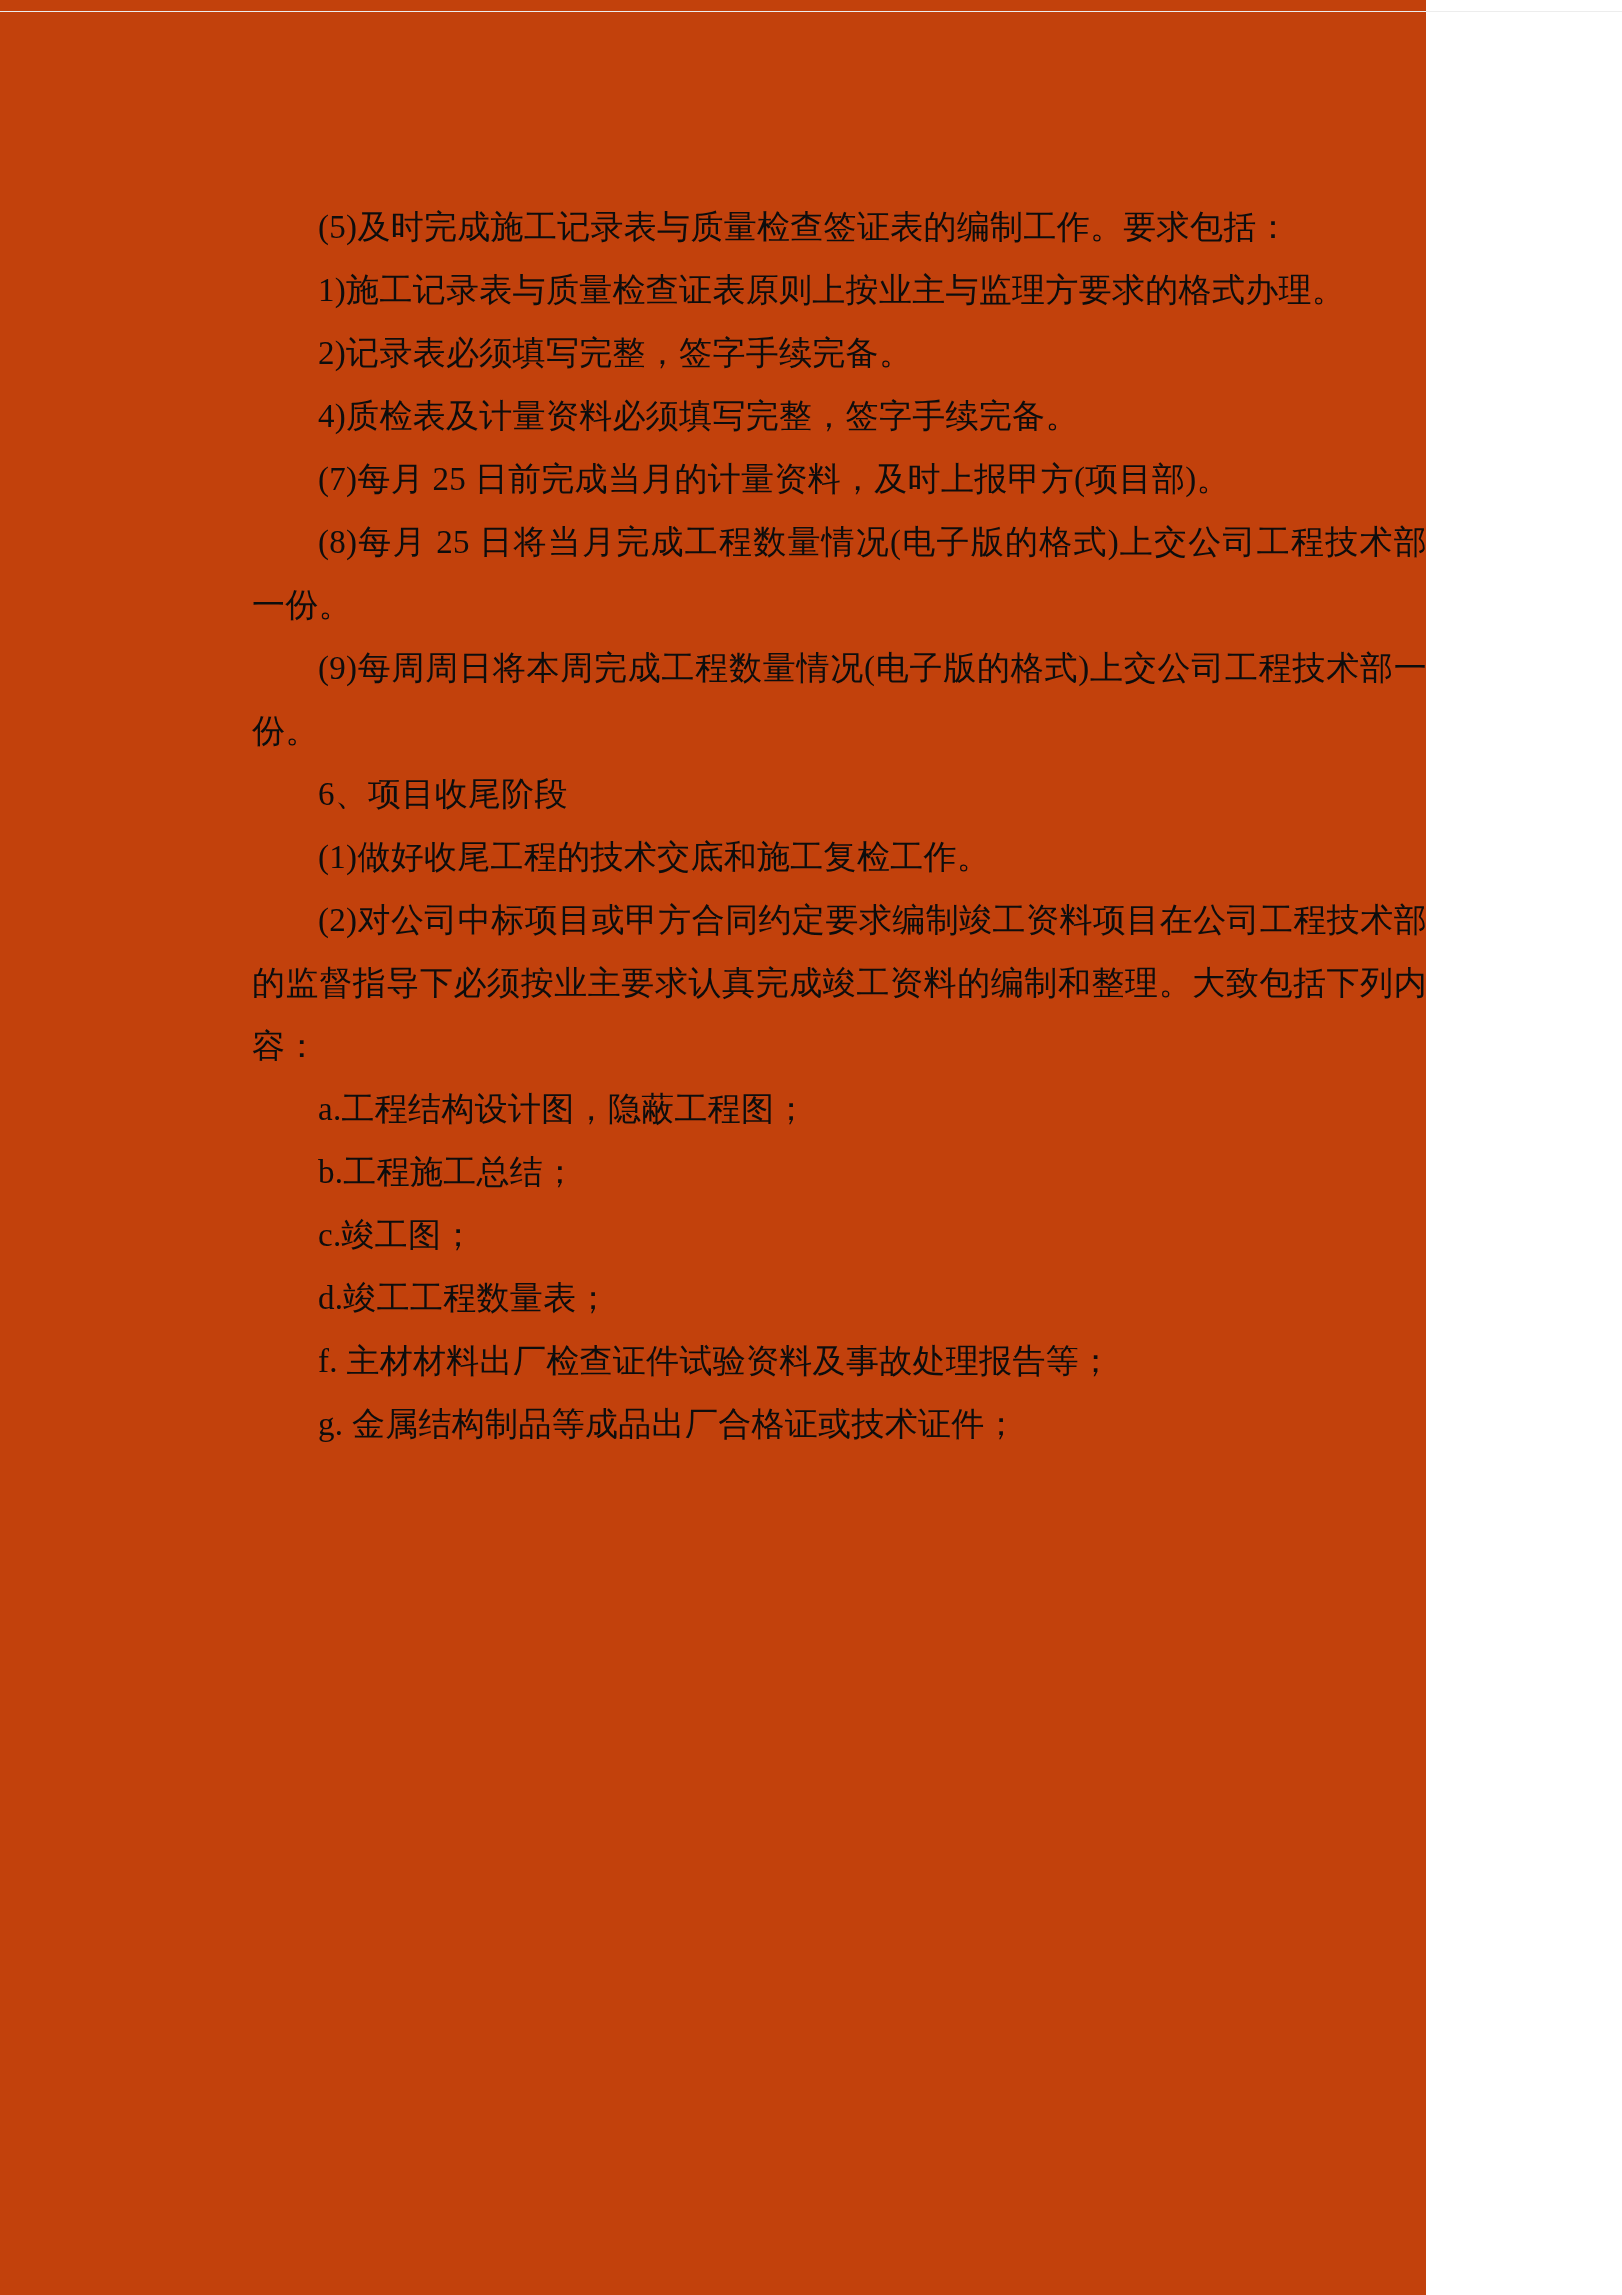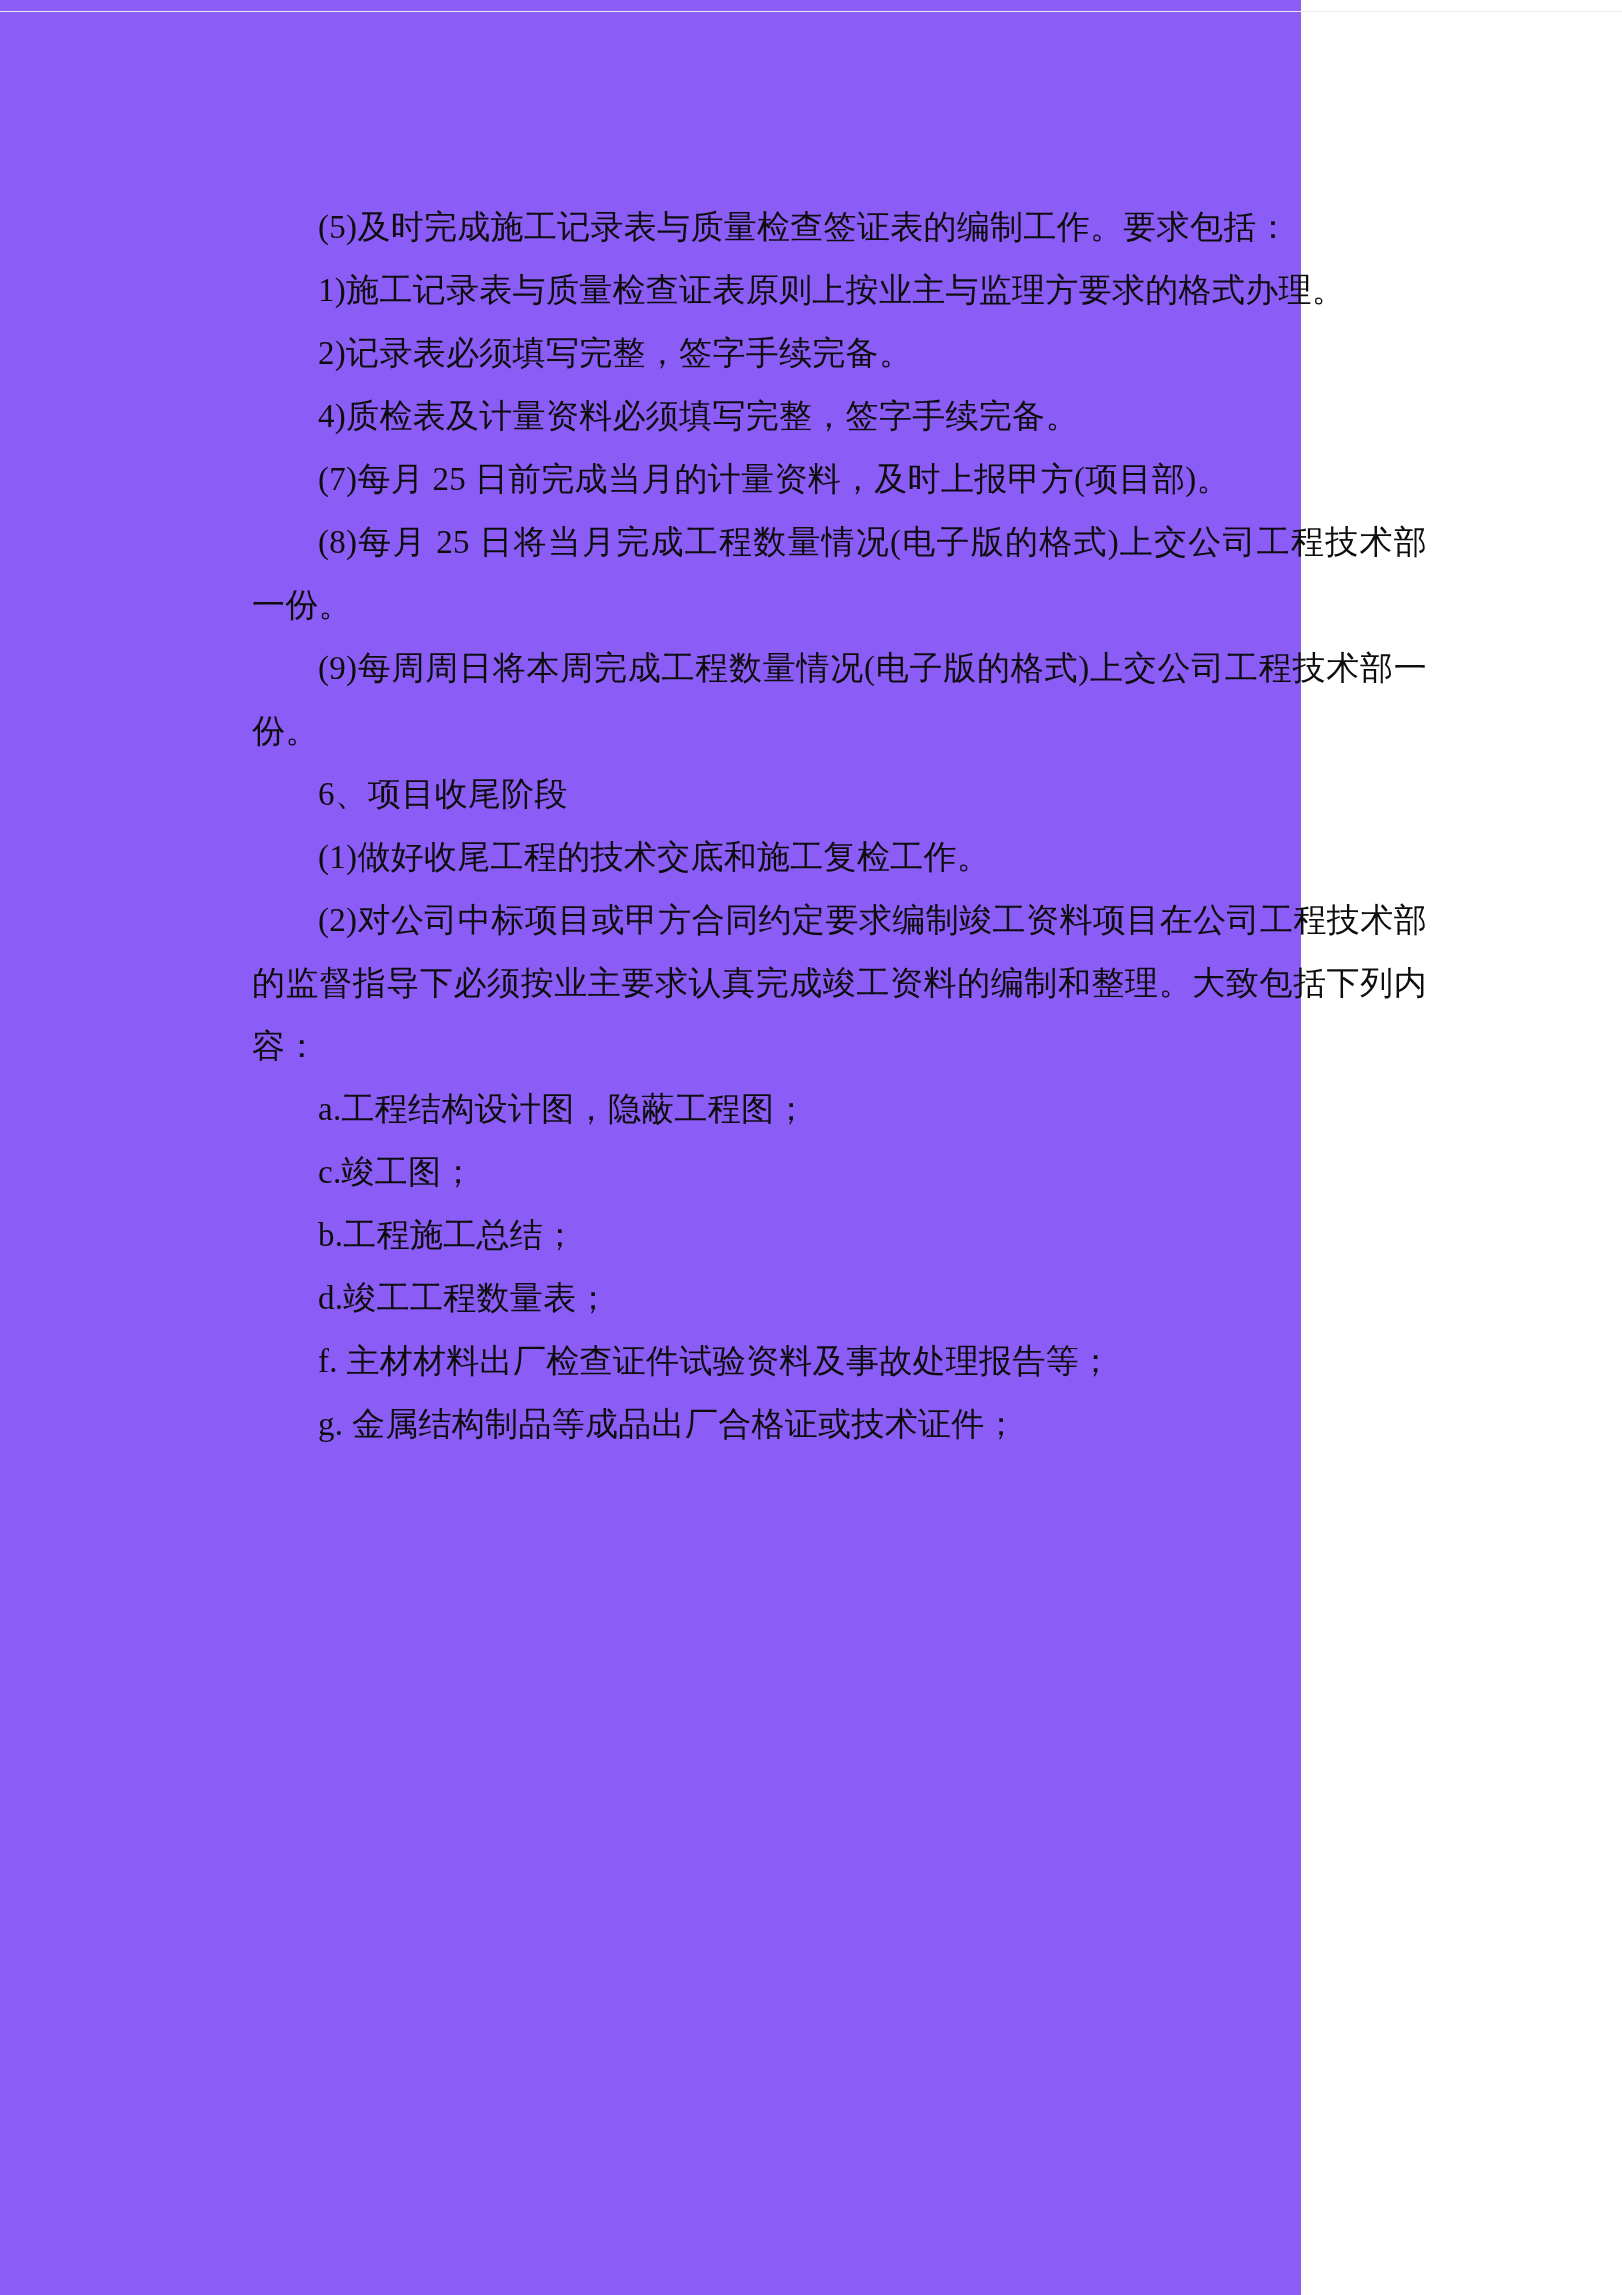--- a/index.html
+++ b/index.html
@@ -9,23 +9,23 @@
   }
   body {
     width: 1623px;
     height: 2295px;
     font-family: "Liberation Serif", "DejaVu Serif", serif;
     color: #0d0d0d;
     overflow: hidden;
   }
   .page {
     position: relative;
-    width: 1301px;
+    width: 1426px;
     height: 2295px;
-    background: #8b5cf6;
+    background: #c2410c;
   }
   .page-top-edge {
     position: absolute;
     top: 10.5px;
     left: 0;
     width: 1623px;
     height: 1.3px;
     background: #ededed;
   }
   .content {
@@ -56,20 +56,20 @@
     <p class="para">1)施工记录表与质量检查证表原则上按业主与监理方要求的格式办理。</p>
     <p class="para">2)记录表必须填写完整，签字手续完备。</p>
     <p class="para">4)质检表及计量资料必须填写完整，签字手续完备。</p>
     <p class="para">(7)每月 25 日前完成当月的计量资料，及时上报甲方(项目部)。</p>
     <p class="para">(8)每月 25 日将当月完成工程数量情况(电子版的格式)上交公司工程技术部一份。</p>
     <p class="para">(9)每周周日将本周完成工程数量情况(电子版的格式)上交公司工程技术部一份。</p>
     <p class="para">6、项目收尾阶段</p>
     <p class="para">(1)做好收尾工程的技术交底和施工复检工作。</p>
     <p class="para">(2)对公司中标项目或甲方合同约定要求编制竣工资料项目在公司工程技术部的监督指导下必须按业主要求认真完成竣工资料的编制和整理。大致包括下列内容：</p>
     <p class="para">a.工程结构设计图，隐蔽工程图；</p>
+    <p class="para">b.工程施工总结；</p>
     <p class="para">c.竣工图；</p>
-    <p class="para">b.工程施工总结；</p>
     <p class="para">d.竣工工程数量表；</p>
     <p class="para">f. 主材材料出厂检查证件试验资料及事故处理报告等；</p>
     <p class="para">g. 金属结构制品等成品出厂合格证或技术证件；</p>
   </div>
 </div>
 
 
 </body></html>

